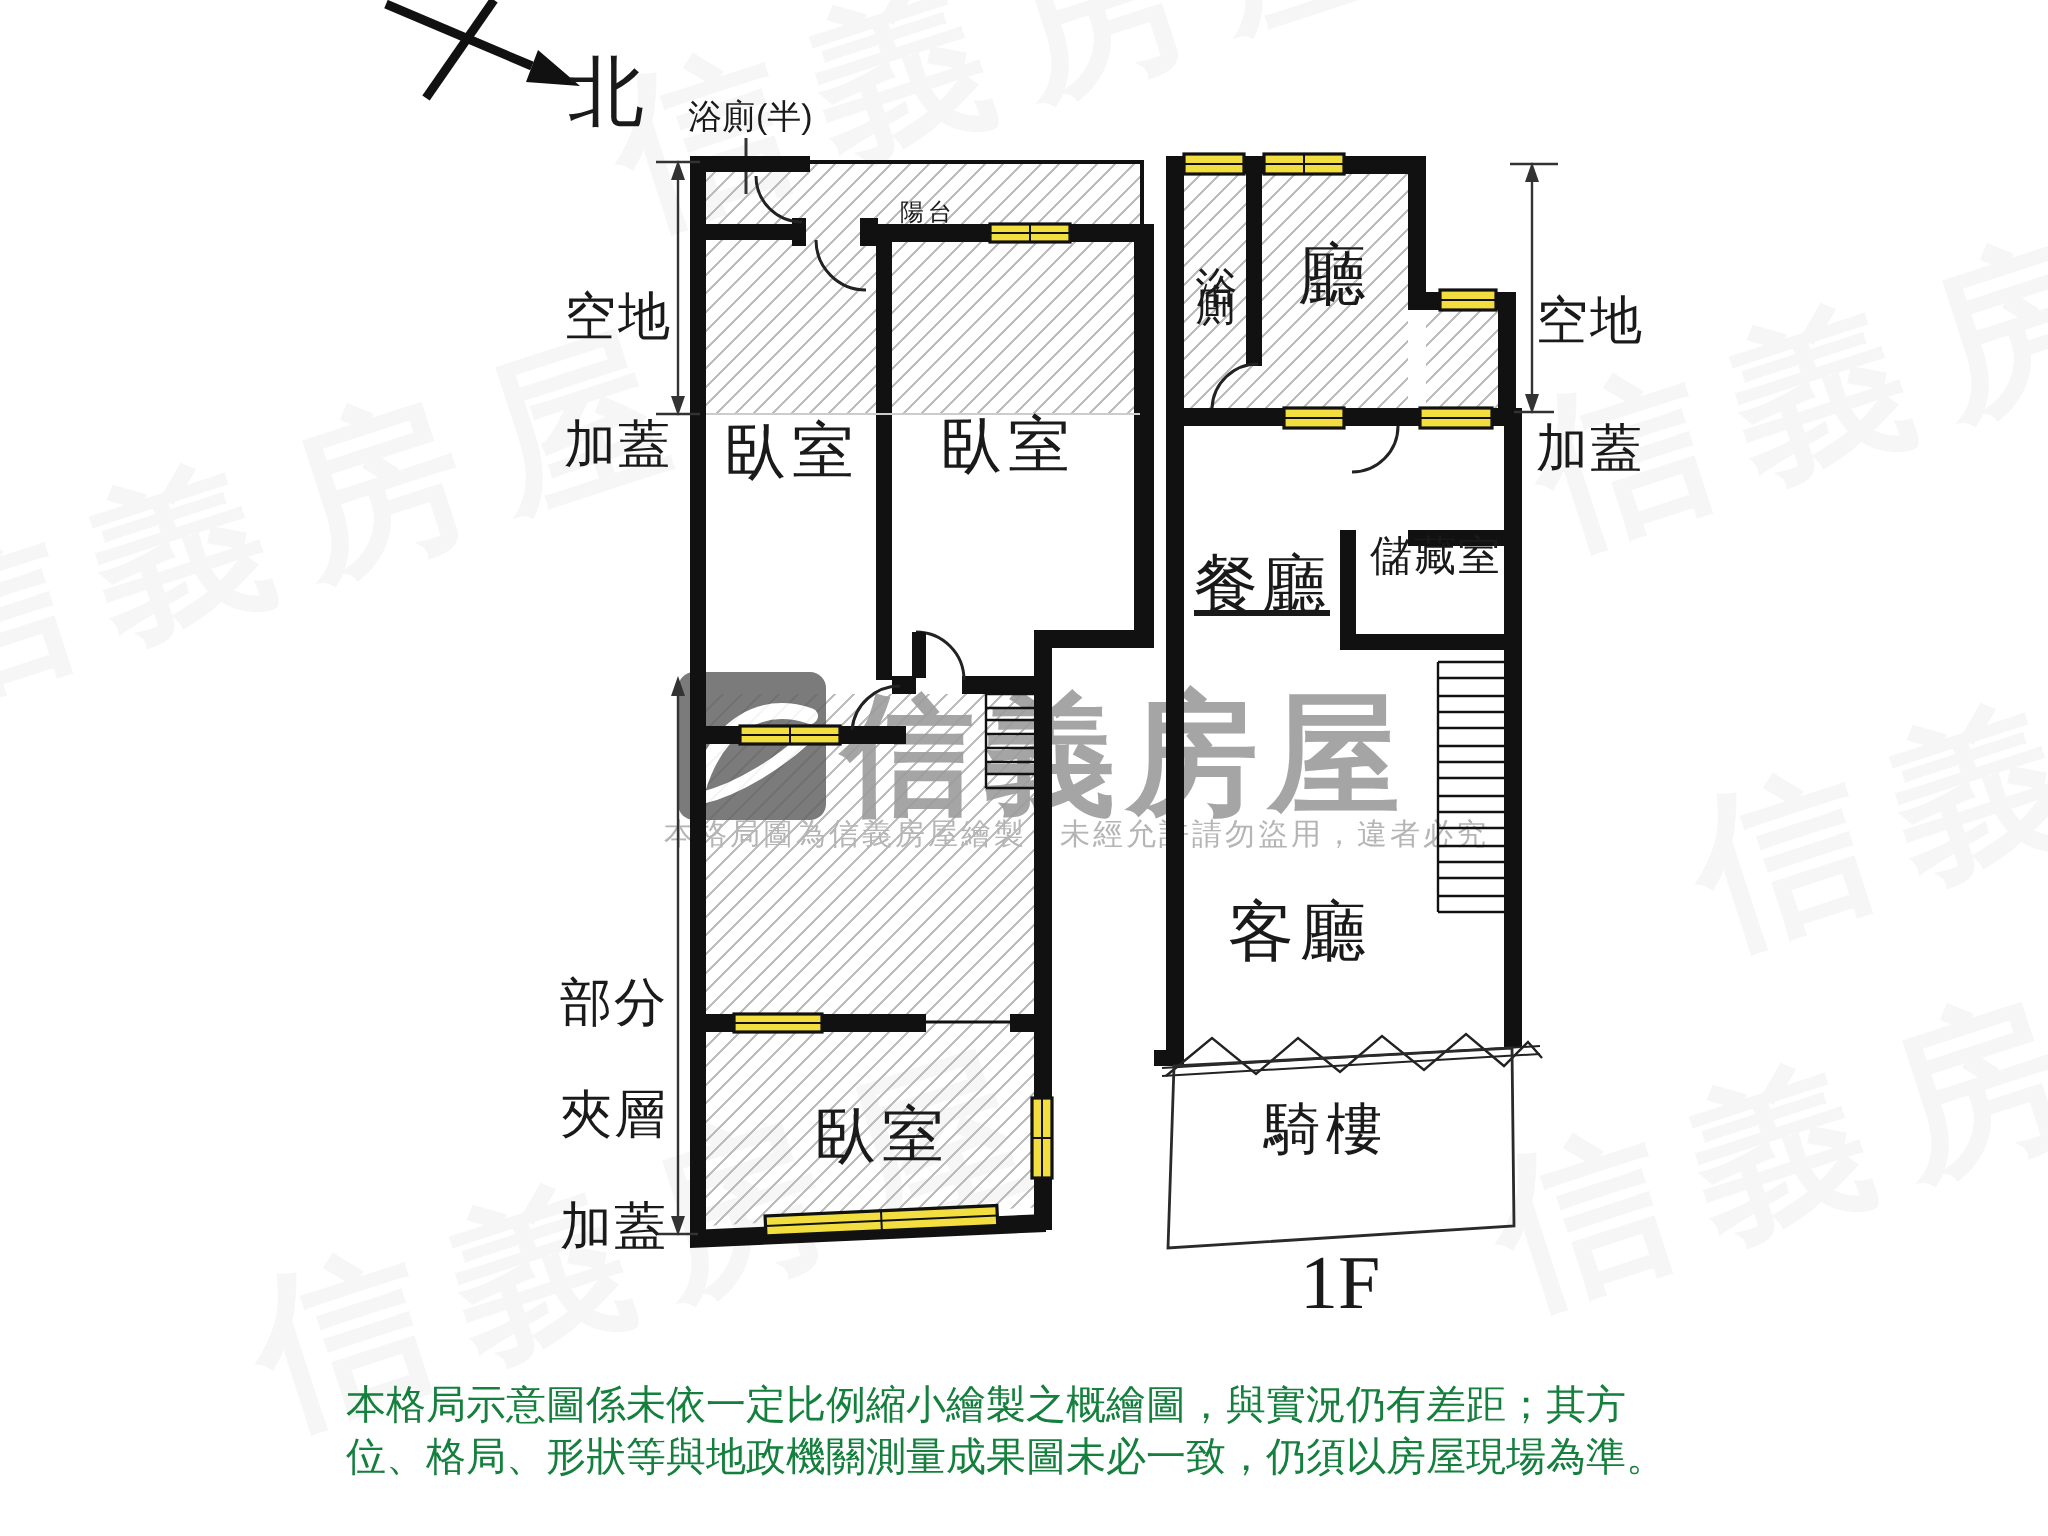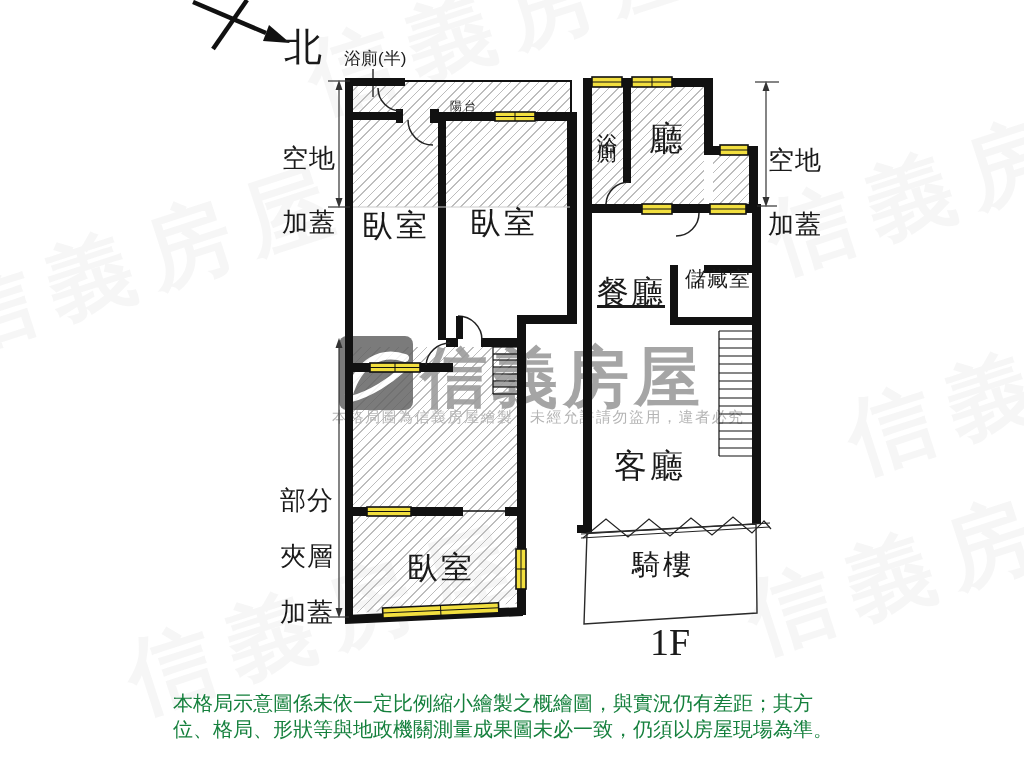--- a/index.html
+++ b/index.html
@@ -230,21 +230,21 @@
   <div class="lbl serif" style="left:650px;top:622px;font-size:38px;">1F</div>
 
   <div class="lbl dim" style="left:280px;top:110px;width:58px;font-size:26px;line-height:32px;">
     <div>空地</div>
     <div>加蓋</div>
   </div>
   <div class="lbl dim" style="left:768px;top:112px;width:58px;font-size:26px;line-height:32px;text-align:left;">
     <div>空地</div>
     <div>加蓋</div>
   </div>
-  <div class="lbl dim" style="left:277px;top:459px;width:60px;font-size:26px;line-height:28px;font-family:Liberation Serif, serif;">
+  <div class="lbl dim" style="left:277px;top:459px;width:60px;font-size:26px;line-height:28px;">
     <div>部分</div>
     <div>夾層</div>
     <div>加蓋</div>
   </div>
 
   <div class="disclaimer">
     <div>本格局示意圖係未依一定比例縮小繪製之概繪圖，與實況仍有差距；其方</div>
     <div>位、格局、形狀等與地政機關測量成果圖未必一致，仍須以房屋現場為準。</div>
   </div>
 

